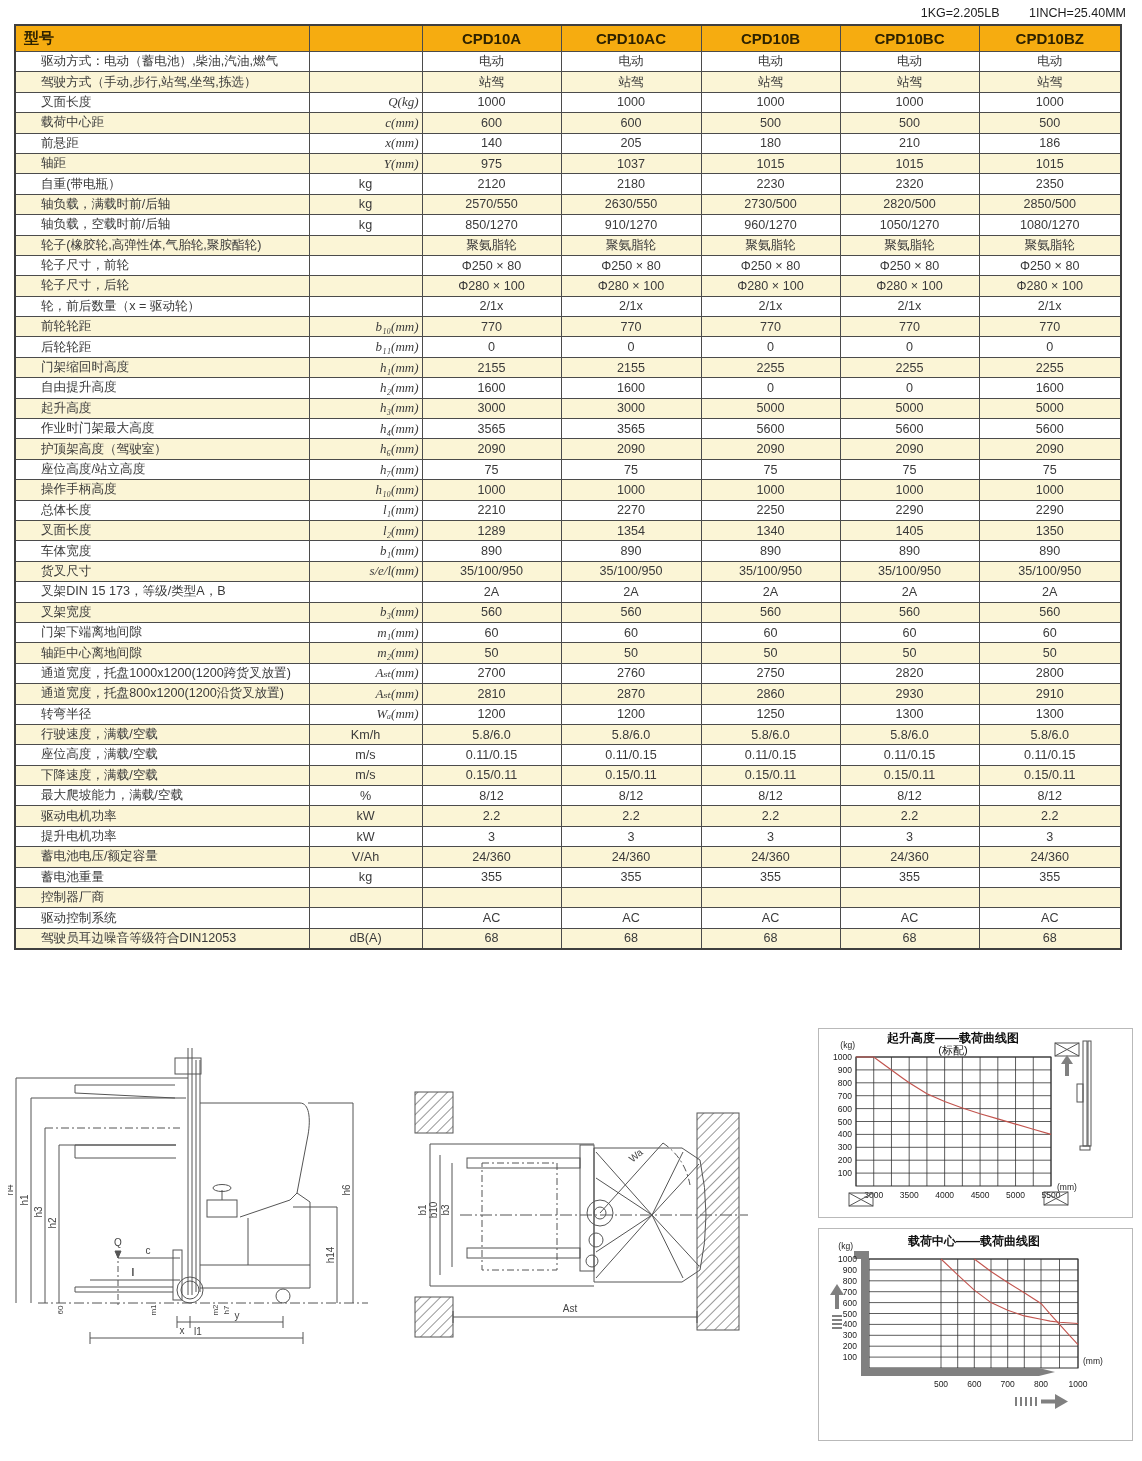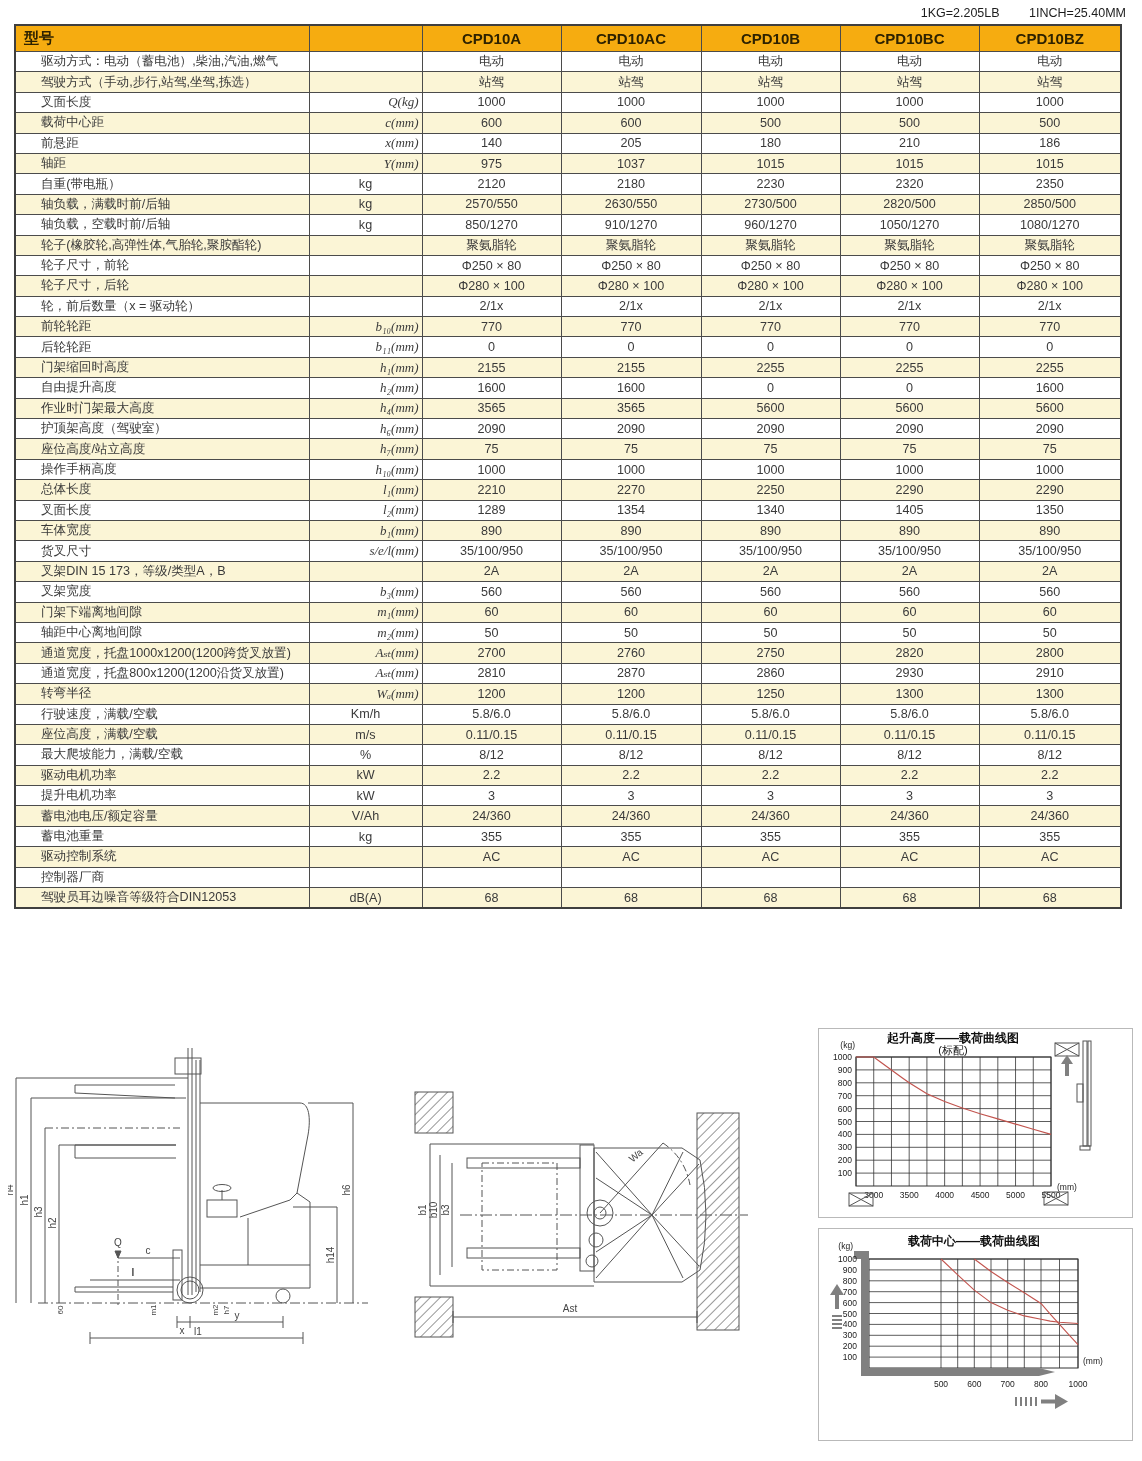--- a/index.html
+++ b/index.html
@@ -206,20 +206,29 @@
         <tr>
           <td class="c-label">自由提升高度</td>
           <td class="c-unit it">h₂(mm)</td>
           <td class="c-val">1600</td>
           <td class="c-val">1600</td>
           <td class="c-val">0</td>
           <td class="c-val">0</td>
           <td class="c-val">1600</td>
         </tr>
         <tr>
+          <td class="c-label">起升高度</td>
+          <td class="c-unit it">h₃(mm)</td>
+          <td class="c-val">3000</td>
+          <td class="c-val">3000</td>
+          <td class="c-val">5000</td>
+          <td class="c-val">5000</td>
+          <td class="c-val">5000</td>
+        </tr>
+        <tr>
           <td class="c-label">作业时门架最大高度</td>
           <td class="c-unit it">h₄(mm)</td>
           <td class="c-val">3565</td>
           <td class="c-val">3565</td>
           <td class="c-val">5600</td>
           <td class="c-val">5600</td>
           <td class="c-val">5600</td>
         </tr>
         <tr>
           <td class="c-label">护顶架高度（驾驶室）</td>
@@ -359,20 +368,29 @@
         <tr>
           <td class="c-label">座位高度，满载/空载</td>
           <td class="c-unit">m/s</td>
           <td class="c-val">0.11/0.15</td>
           <td class="c-val">0.11/0.15</td>
           <td class="c-val">0.11/0.15</td>
           <td class="c-val">0.11/0.15</td>
           <td class="c-val">0.11/0.15</td>
         </tr>
         <tr>
+          <td class="c-label">下降速度，满载/空载</td>
+          <td class="c-unit">m/s</td>
+          <td class="c-val">0.15/0.11</td>
+          <td class="c-val">0.15/0.11</td>
+          <td class="c-val">0.15/0.11</td>
+          <td class="c-val">0.15/0.11</td>
+          <td class="c-val">0.15/0.11</td>
+        </tr>
+        <tr>
           <td class="c-label">最大爬坡能力，满载/空载</td>
           <td class="c-unit">%</td>
           <td class="c-val">8/12</td>
           <td class="c-val">8/12</td>
           <td class="c-val">8/12</td>
           <td class="c-val">8/12</td>
           <td class="c-val">8/12</td>
         </tr>
         <tr>
           <td class="c-label">驱动电机功率</td>
@@ -404,36 +422,36 @@
         <tr>
           <td class="c-label">蓄电池重量</td>
           <td class="c-unit">kg</td>
           <td class="c-val">355</td>
           <td class="c-val">355</td>
           <td class="c-val">355</td>
           <td class="c-val">355</td>
           <td class="c-val">355</td>
         </tr>
         <tr>
+          <td class="c-label">控制器厂商</td>
+          <td class="c-unit"></td>
+          <td class="c-val"></td>
+          <td class="c-val"></td>
+          <td class="c-val"></td>
+          <td class="c-val"></td>
+          <td class="c-val"></td>
+        </tr>
+        <tr>
           <td class="c-label">驱动控制系统</td>
           <td class="c-unit"></td>
           <td class="c-val">AC</td>
           <td class="c-val">AC</td>
           <td class="c-val">AC</td>
           <td class="c-val">AC</td>
           <td class="c-val">AC</td>
-        </tr>
-        <tr>
-          <td class="c-label">控制器厂商</td>
-          <td class="c-unit"></td>
-          <td class="c-val"></td>
-          <td class="c-val"></td>
-          <td class="c-val"></td>
-          <td class="c-val"></td>
-          <td class="c-val"></td>
         </tr>
         <tr>
           <td class="c-label">驾驶员耳边噪音等级符合DIN12053</td>
           <td class="c-unit">dB(A)</td>
           <td class="c-val">68</td>
           <td class="c-val">68</td>
           <td class="c-val">68</td>
           <td class="c-val">68</td>
           <td class="c-val">68</td>
         </tr>

